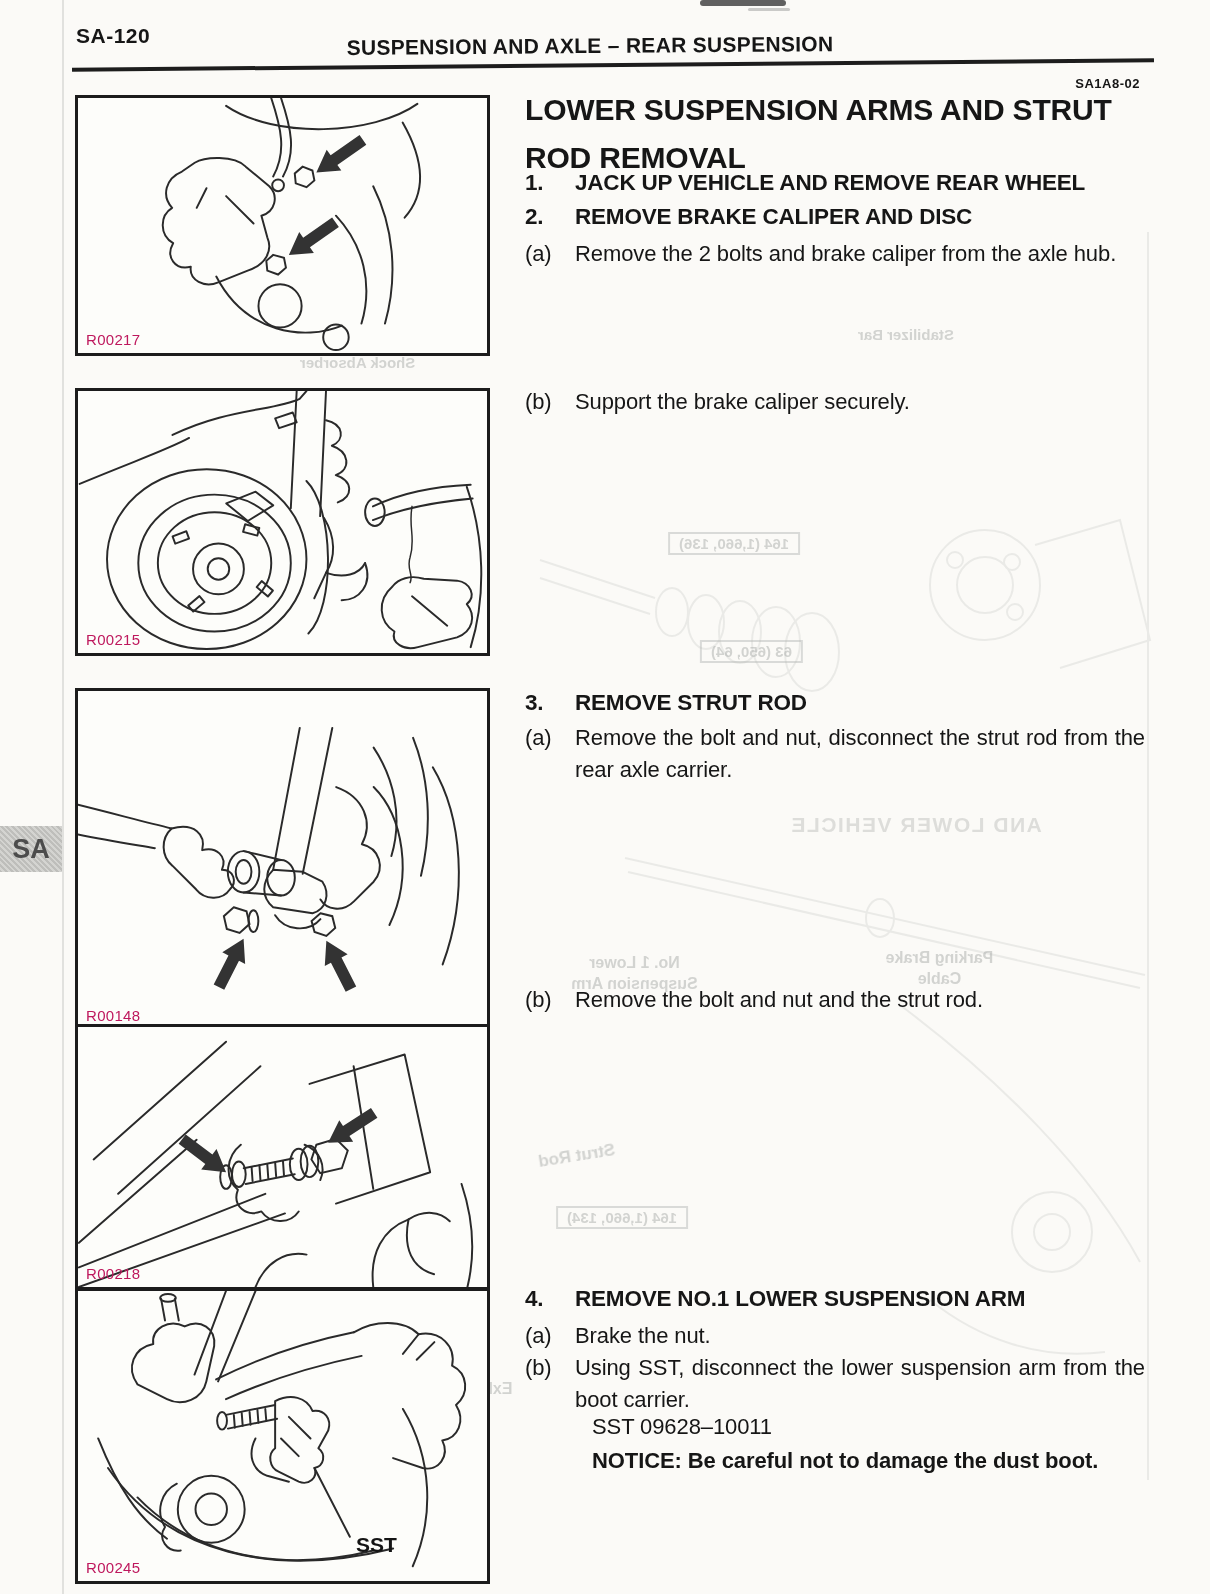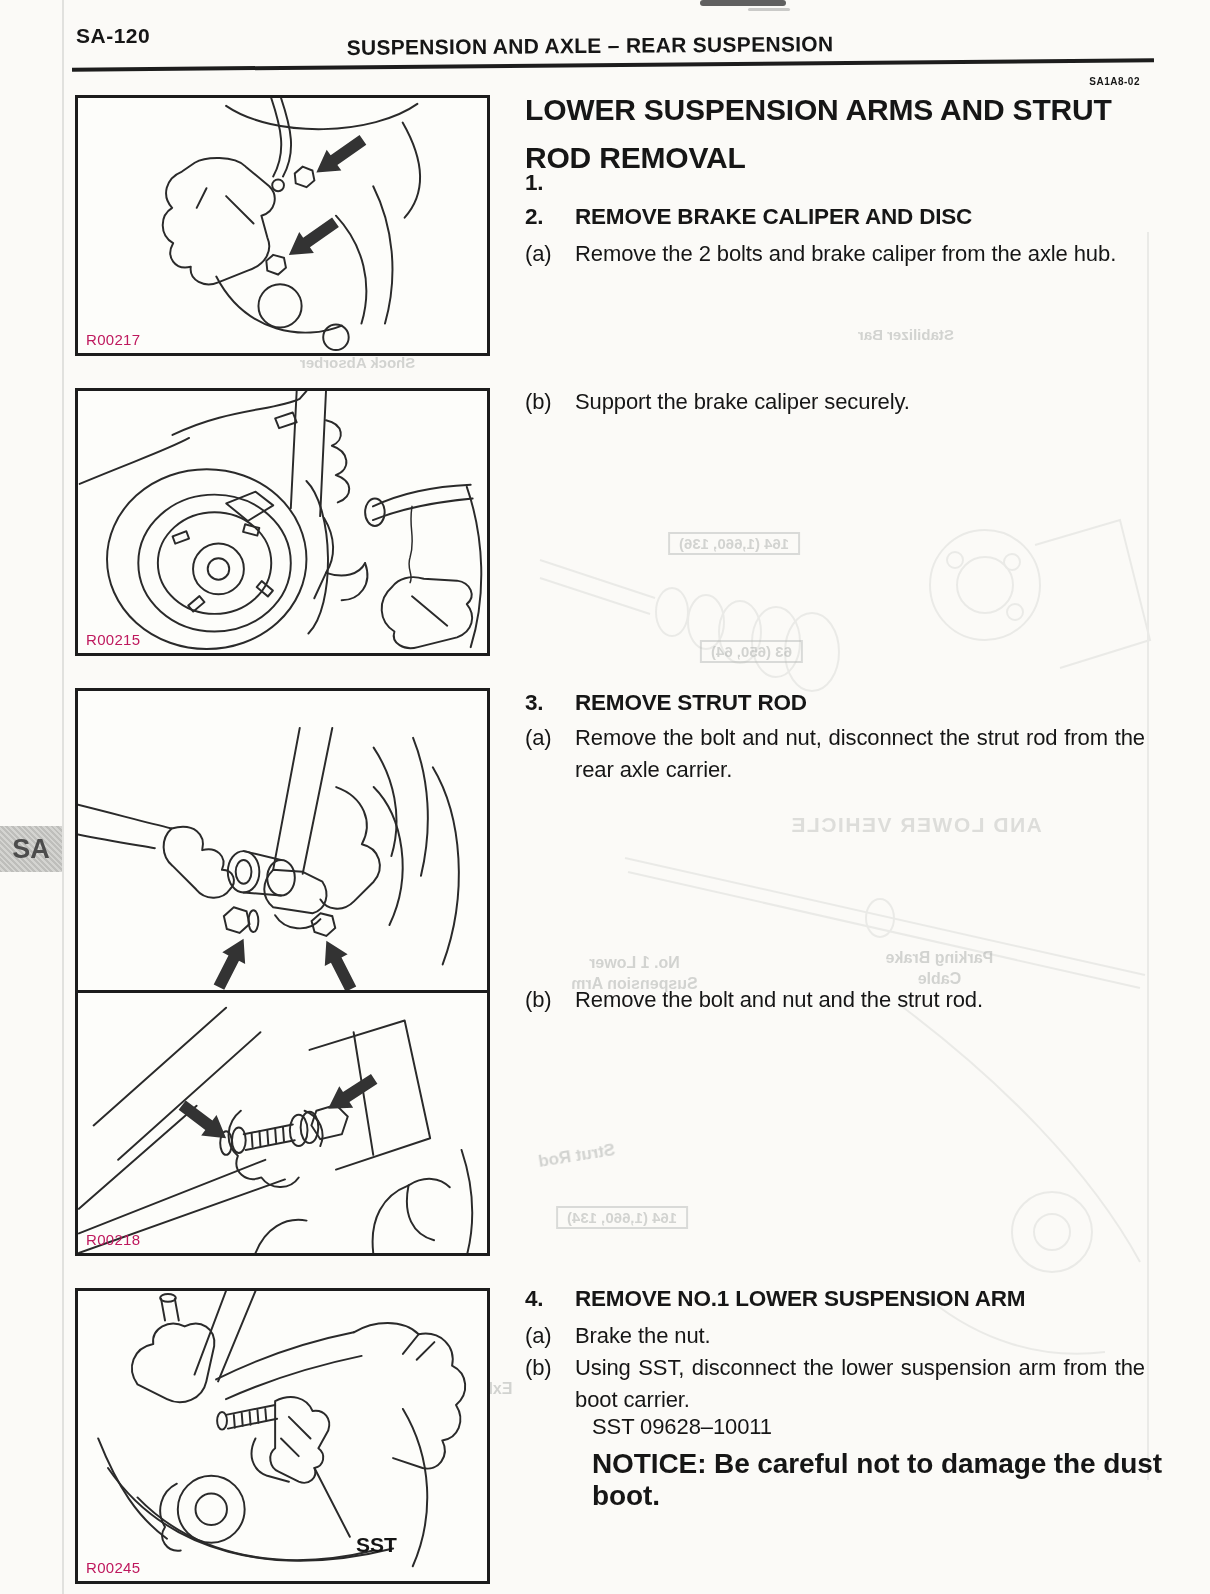--- a/index.html
+++ b/index.html
@@ -8,33 +8,33 @@
     background:#fbfaf7;overflow:hidden;
     font-family:"Liberation Sans",sans-serif;color:#161616;
   }
   
   .page-num{position:absolute;left:76px;top:24px;font-size:21px;font-weight:bold;letter-spacing:.5px;}
   .header-title{position:absolute;left:280px;top:34px;width:620px;text-align:center;
     font-size:21px;font-weight:bold;letter-spacing:.3px;transform:rotate(-0.45deg);}
   .header-rule{position:absolute;left:72px;top:63px;width:1082px;height:4px;background:#1d1d1d;
     transform:rotate(-0.5deg);}
   .sec-code{position:absolute;left:1020px;top:76px;width:120px;text-align:right;
-    font-size:10px;font-weight:bold;letter-spacing:.5px;}
+    font-size:13px;font-weight:bold;letter-spacing:.5px;}
   
   .doc-title{position:absolute;left:525px;top:86px;width:645px;font-size:30px;font-weight:bold;
     line-height:1.6;letter-spacing:-0.2px;}
   .step{position:absolute;left:525px;width:620px;display:flex;font-weight:bold;
     font-size:22.5px;letter-spacing:-0.2px;}
   .step .n{width:50px;flex:none;}
   .sub{position:absolute;left:525px;width:620px;display:flex;font-size:22px;line-height:1.45;
     letter-spacing:-0.1px;}
   .sub .l{width:50px;flex:none;}
   .sub .t{flex:1;text-align:justify;}
   .plain{position:absolute;left:592px;font-size:22px;letter-spacing:-0.1px;}
-  .notice{font-weight:bold;font-size:28px;}
+  .notice{font-weight:bold;font-size:22px;}
   
   .fig{position:absolute;left:75px;width:415px;background:#fdfdfa;border:3px solid #1c1c1c;
     box-sizing:border-box;}
   .fig svg{position:absolute;left:0;top:0;width:100%;height:100%;}
   .fig-label{position:absolute;left:8px;bottom:5px;font-size:15px;letter-spacing:.3px;color:#be185d;}
   .fig line,.fig path,.fig circle,.fig ellipse,.fig polyline,.fig rect{
     fill:none;stroke:#2a2a2a;stroke-width:2;stroke-linecap:round;stroke-linejoin:round;}
   .fig polygon.arrow{fill:#333;stroke:none;}
   .sst-callout{position:absolute;left:278px;top:242px;font-size:21px;font-weight:bold;color:#141414;}
   
@@ -123,20 +123,21 @@
 
   <div class="side-tab">SA</div>
 
   <div class="doc-title">
     <span>LOWER SUSPENSION ARMS AND STRUT</span><br>
     <span>ROD REMOVAL</span>
   </div>
 
   <div class="step" style="top:170px">
     <span class="n">1.</span>
+    <span>JACK UP VEHICLE AND REMOVE REAR WHEEL</span>
   </div>
   <div class="step" style="top:204px">
     <span class="n">2.</span>
     <span>REMOVE BRAKE CALIPER AND DISC</span>
   </div>
   <div class="sub" style="top:238px">
     <span class="l">(a)</span>
     <span class="t">Remove the 2 bolts and brake caliper from the axle hub.</span>
   </div>
   <div class="sub" style="top:386px">
@@ -247,21 +248,21 @@
       <ellipse cx="178" cy="196" rx="5" ry="11"></ellipse>
       <polygon points="246,188 258,191 261,203 252,211 240,207 237,196" style="fill:none;stroke:#2a2a2a;stroke-width:2"></polygon>
       <path d="M300,20 C320,50 330,90 318,130"></path>
       <path d="M340,10 C356,50 360,100 348,150"></path>
       <polygon class="arrow" points="0,0 22,-13 22,-6 55,-6 55,6 22,6 22,13" transform="translate(168,214) rotate(117)"></polygon>
       <polygon class="arrow" points="0,0 22,-13 22,-6 55,-6 55,6 22,6 22,13" transform="translate(252,216) rotate(63)"></polygon>
     </svg>
     <span class="fig-label">R00148</span>
   </div>
 
-  <div class="fig" style="top:990px;height:266px">
+  <div class="fig" style="top:1024px;height:266px">
     <svg viewBox="0 0 415 265">
       <path d="M15,135 L150,15"></path>
       <path d="M40,170 L185,40"></path>
       <path d="M0,220 L120,115"></path>
       <path d="M0,245 L190,170"></path>
       <path d="M0,265 L210,190"></path>
       <path d="M235,58 L332,28 L358,148 L262,180"></path>
       <path d="M280,40 L300,165"></path>
       <path d="M165,120 C150,132 148,154 162,166 C156,182 170,194 186,188 C196,202 216,200 224,188"></path>
       <path d="M230,120 C246,126 252,142 246,156"></path>

